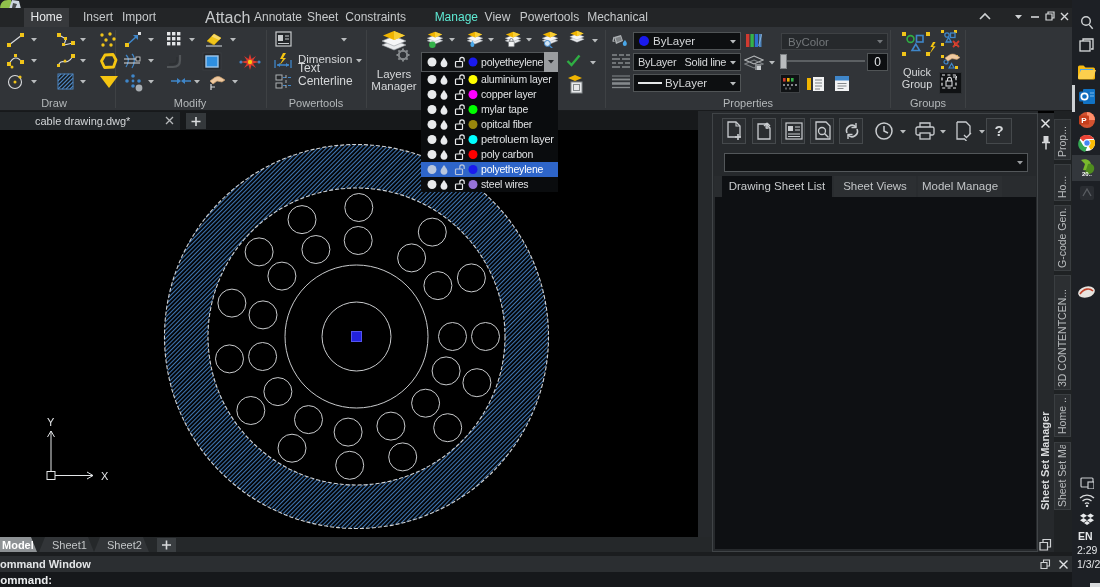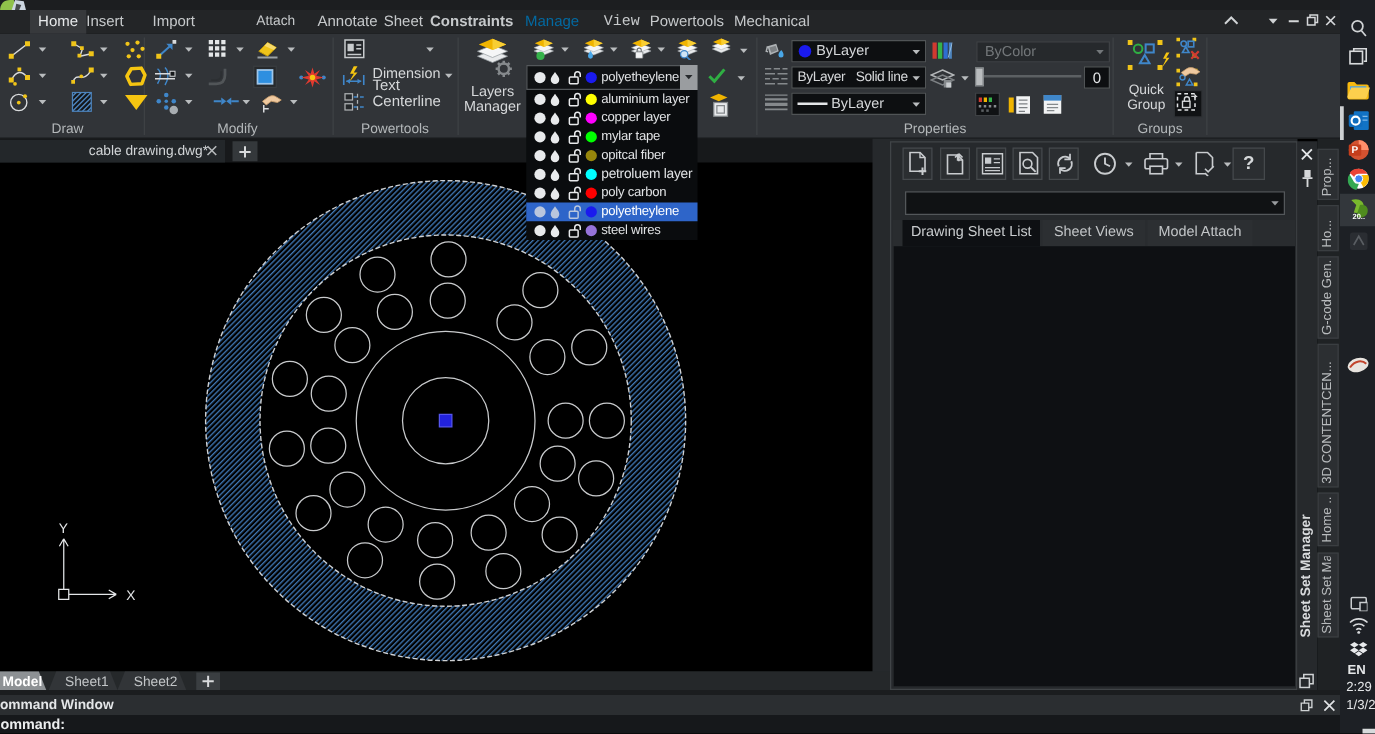--- a/index.html
+++ b/index.html
@@ -9,29 +9,29 @@
 <div id="stage">
 
 <div class="abs" style="left:0px;top:0px;width:1072px;height:8px;background:#1c1e20;"></div>
 <svg class="abs" style="left:0;top:0" width="22" height="9" viewBox="0 0 22 9">
  <path d="M0 9 C0 3 3 0 8 0 L11 0 L14 9 Z" fill="#90c14b"></path>
  <path d="M9 9 L12 0 L19 1 L21 9 Z" fill="#ccd6e0"></path>
  <path d="M13 3 l4 1 l-2 5 l-3 -1 Z" fill="#46494c"></path>
 </svg>
 <div class="abs" style="left:0px;top:8px;width:1072px;height:19px;background:#232527;"></div>
 <div class="abs" style="left:24px;top:8px;width:45px;height:19px;background:#37393c;color:#e8eaec;font-size:12px;text-align:center;line-height:19px;">Home</div>
-<div class="abs" style="left:69px;top:8px;width:44px;height:19px;color:#c6c9cb;font-size:12px;text-align:left;line-height:19px;">Insert</div>
+<div class="abs" style="left:69px;top:8px;width:44px;height:19px;color:#c6c9cb;font-size:12px;text-align:right;line-height:19px;">Insert</div>
 <div class="abs" style="left:113px;top:8px;width:52px;height:19px;color:#c6c9cb;font-size:12px;text-align:center;line-height:19px;">Import</div>
 <div class="abs" style="left:165px;top:8px;width:40px;height:19px;color:#c6c9cb;font-size:12px;text-align:center;line-height:19px;margin-top:40px;">Export</div>
-<div class="abs" style="left:205px;top:8px;width:44px;height:19px;color:#c6c9cb;font-size:11px;text-align:left;line-height:19px;">Attach</div>
+<div class="abs" style="left:205px;top:8px;width:44px;height:19px;color:#c6c9cb;font-size:16px;text-align:left;line-height:19px;">Attach</div>
 <div class="abs" style="left:249px;top:8px;width:58px;height:19px;color:#c6c9cb;font-size:12px;text-align:center;line-height:19px;">Annotate</div>
 <div class="abs" style="left:307px;top:8px;width:51px;height:19px;color:#c6c9cb;font-size:12px;text-align:left;line-height:19px;">Sheet</div>
-<div class="abs" style="left:344px;top:8px;width:62px;height:19px;color:#c6c9cb;font-size:12px;text-align:center;line-height:19px;font-weight:bold;">Constraints</div>
-<div class="abs" style="left:420px;top:8px;width:58px;height:19px;color:#0369a1;font-size:12px;text-align:left;line-height:19px;">Manage</div>
-<div class="abs" style="left:478px;top:8px;width:39px;height:19px;color:#c6c9cb;font-size:12px;text-align:center;line-height:19px;font-family:Liberation Mono, monospace;">View</div>
+<div class="abs" style="left:344px;top:8px;width:62px;height:19px;color:#c6c9cb;font-size:12px;text-align:right;line-height:19px;">Constraints</div>
+<div class="abs" style="left:420px;top:8px;width:58px;height:19px;color:#5eead4;font-size:12px;text-align:right;line-height:19px;">Manage</div>
+<div class="abs" style="left:478px;top:8px;width:39px;height:19px;color:#c6c9cb;font-size:12px;text-align:center;line-height:19px;">View</div>
 <div class="abs" style="left:517px;top:8px;width:65px;height:19px;color:#c6c9cb;font-size:12px;text-align:center;line-height:19px;">Powertools</div>
 <div class="abs" style="left:582px;top:8px;width:71px;height:19px;color:#c6c9cb;font-size:12px;text-align:center;line-height:19px;">Mechanical</div>
 <svg class="abs" style="left:975px;top:9px" width="97" height="16" viewBox="0 0 97 16">
 <path d="M5 10 l5 -5 l5 5" stroke="#cfd2d4" stroke-width="1.6" fill="none"></path>
 <path d="M40 6 l3.5 4 l3.5 -4 z" fill="#cfd2d4"></path>
 <path d="M56 8 h8" stroke="#d5d7d9" stroke-width="1.6"></path>
 <path d="M71 5 h6 v6 h-6 z M73 5 v-2 h6 v6 h-2" stroke="#d5d7d9" stroke-width="1.2" fill="none"></path>
 <path d="M86 4 l7 7 M93 4 l-7 7" stroke="#d5d7d9" stroke-width="1.4"></path>
 </svg>
 <div class="abs" style="left:0px;top:27px;width:1072px;height:84px;background:#313438;border-bottom:1px solid #191b1d;"></div>
@@ -424,21 +424,21 @@
 </svg>
 <svg class="abs" style="left:939px;top:72px" width="23" height="22" viewBox="0 0 23 22">
 <rect x="0.5" y="0.5" width="22" height="21" fill="#101214" stroke="#2c2f32"></rect>
 <rect x="3" y="3" width="14" height="13" fill="none" stroke="#e4e6e8" stroke-width="1.2" stroke-dasharray="3 2.4"></rect>
 <rect x="7" y="9" width="6" height="5" fill="none" stroke="#d6d8da" stroke-width="1.1"></rect>
 <path d="M8.5 9 v-1.6 a2 2 0 0 1 4 0 V9" fill="none" stroke="#d6d8da" stroke-width="1.1"></path>
 <path d="M14 5 h4 l-1.5 -1.5 M18 5 l-1.5 1.5" stroke="#d6d8da" stroke-width="1" fill="none"></path>
 </svg>
 <div class="abs" style="left:0px;top:111px;width:712px;height:19px;background:#17191b;"></div>
 <div class="abs" style="left:0px;top:112px;width:180px;height:18px;background:#23272a;"></div>
-<div class="abs" style="left:35px;top:115px;width:130px;height:13px;color:#d2d5d7;font-size:11px;margin-left:36px;">cable drawing.dwg*</div>
+<div class="abs" style="left:35px;top:115px;width:130px;height:13px;color:#d2d5d7;font-size:11px;">cable drawing.dwg*</div>
 <svg class="abs" style="left:164px;top:115px" width="11" height="11" viewBox="0 0 11 11">
       <path d="M2 2 l7 7 M9 2 l-7 7" stroke="#b5b8ba" stroke-width="1.3"></path>
     </svg>
 <div class="abs" style="left:186px;top:113px;width:20px;height:16px;background:#34383b;"></div>
 <svg class="abs" style="left:190px;top:116px" width="12" height="11" viewBox="0 0 12 11">
       <path d="M6 1 v9 M1.5 5.5 h9" stroke="#d8dadc" stroke-width="1.6"></path>
     </svg>
 
 <svg class="abs" style="left:0;top:130px" width="712" height="407" viewBox="0 0 712 407">
 <defs>
@@ -546,21 +546,21 @@
       <path d="M1 1 l3 3.4 l3 -3.4 z" fill="#b9bcbe"></path>
     </svg>
 <div class="abs" style="left:990px;top:121px;width:18px;height:20px;color:#d5d8da;font-size:15px;font-weight:bold;text-align:center;line-height:20px;">?</div>
 <div class="abs" style="left:724px;top:153px;width:304px;height:19px;background:#101214;border:1px solid #53575a;"></div>
 <svg class="abs" style="left:1016px;top:160px" width="8" height="6" viewBox="0 0 8 6">
       <path d="M1 1 l3 3.4 l3 -3.4 z" fill="#9a9da0"></path>
     </svg>
 <div class="abs" style="left:714px;top:176px;width:322px;height:21px;background:#292c2f;"></div>
 <div class="abs" style="left:722px;top:176px;width:110px;height:21px;background:#0e1013;color:#c9ccce;font-size:11.5px;text-align:center;line-height:21px;">Drawing Sheet List</div>
 <div class="abs" style="left:834px;top:176px;width:82px;height:21px;background:#2c2f32;color:#c2c5c7;font-size:11.5px;text-align:center;line-height:21px;">Sheet Views</div>
-<div class="abs" style="left:918px;top:176px;width:84px;height:21px;background:#2c2f32;color:#c2c5c7;font-size:11.5px;text-align:center;line-height:21px;">Model Attach</div>
+<div class="abs" style="left:918px;top:176px;width:84px;height:21px;background:#2c2f32;color:#c2c5c7;font-size:11.5px;text-align:center;line-height:21px;">Model Manage</div>
 <div class="abs" style="left:715px;top:197px;width:321px;height:352px;background:#0e1013;"></div>
 <div class="abs" style="left:1038px;top:113px;width:16px;height:439px;background:#26292c;"></div>
 <svg class="abs" style="left:1040px;top:118px" width="11" height="11" viewBox="0 0 11 11">
       <path d="M1.5 1.5 l8 8 M9.5 1.5 l-8 8" stroke="#e3e5e7" stroke-width="1.5"></path>
     </svg>
 <svg class="abs" style="left:1041px;top:135px" width="10" height="16" viewBox="0 0 10 16">
       <path d="M2.5 1 h5 v6 h-5 z" fill="#d5d7d9"></path>
       <path d="M1 7.5 h8 M5 7.5 v7" stroke="#d5d7d9" stroke-width="1.5"></path>
     </svg>
 <div class="abs" style="left:1039px;top:378px;width:14px;height:132px;color:#d8dadc;font-size:11px;font-weight:bold;writing-mode:vertical-rl;transform:rotate(180deg);text-align:left;white-space:nowrap;">Sheet Set Manager</div>

